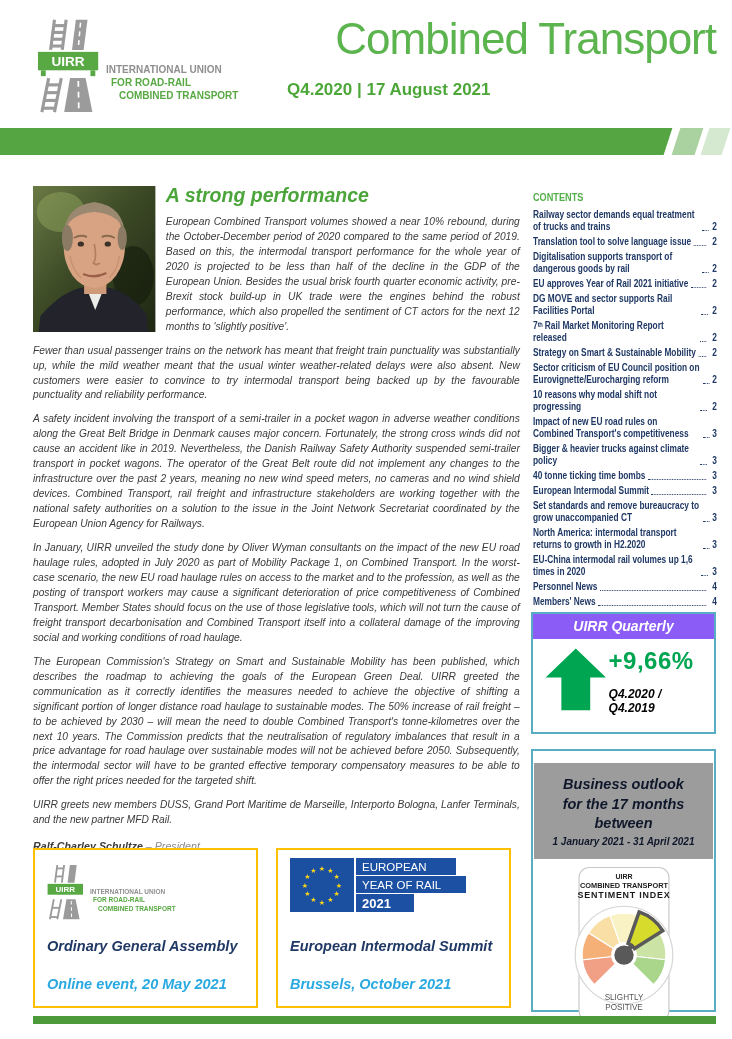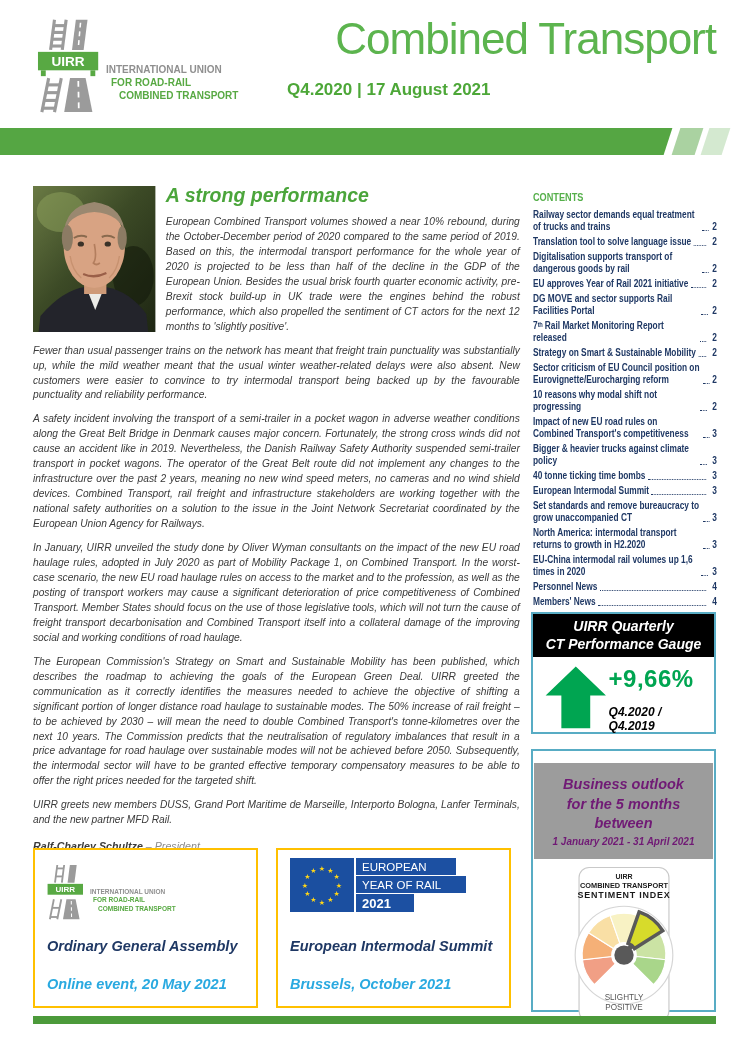--- a/index.html
+++ b/index.html
@@ -35,29 +35,29 @@
   .toc-wrap{position:absolute;left:533px;top:191px;width:184px;height:420px;overflow:hidden;}
   .toc-inner{width:221px;transform:scaleX(0.8326);transform-origin:top left;}
   .toc-heading{font-size:11px;font-weight:bold;color:#55AF4A;margin:0 0 6px 0;}
   .toc-item{display:flex;align-items:flex-end;margin-bottom:3px;cursor:pointer;}
   .toc-text{font-size:10px;font-weight:bold;color:#1F3864;line-height:1.2;}
   .toc-dots{flex:1;min-width:8px;border-bottom:1.4px dotted #1F3864;margin:0 3px 2px 3px;}
   .toc-page{font-size:10px;font-weight:bold;color:#1F3864;width:10px;text-align:right;line-height:1.2;}
 
   
   .perf-box{position:absolute;left:531px;top:612px;width:185px;height:122px;border:2px solid #58ACC4;box-sizing:border-box;background:#fff;}
-  .perf-header{background:#000000;color:#fff;font-style:italic;font-weight:bold;font-size:14px;line-height:1.3;text-align:center;padding:3px 0 4px 0;}
+  .perf-header{background:#8b5cf6;color:#fff;font-style:italic;font-weight:bold;font-size:14px;line-height:1.3;text-align:center;padding:3px 0 4px 0;}
   .perf-body{display:flex;align-items:flex-start;padding:8px 4px 0 10px;}
   .perf-right{}
   .perf-value{font-size:24px;font-weight:700;color:#00A551;letter-spacing:0.5px;}
   .perf-period{font-size:12px;font-weight:bold;font-style:italic;color:#000000;margin-top:12px;}
 
   
   .outlook-box{position:absolute;left:531px;top:749px;width:185px;height:263px;border:2px solid #58ACC4;box-sizing:border-box;background:#fff;padding-top:12px;}
-  .outlook-header{background:#9C9C9C;color:#701a75;font-style:italic;text-align:center;margin:0 1px;padding:12px 2px 12px 2px;}
+  .outlook-header{background:#9C9C9C;color:#0f172a;font-style:italic;text-align:center;margin:0 1px;padding:12px 2px 12px 2px;}
   .outlook-l1,.outlook-l2{font-size:14.5px;font-weight:bold;line-height:1.35;}
   .outlook-l3{font-size:10px;font-weight:bold;margin-top:2px;}
   .sentiment-svg{display:block;margin:6px auto 0 auto;}
 
   
   .event-box{position:absolute;top:848px;height:160px;border:2px solid #FFC000;box-sizing:border-box;background:#fff;
              padding:8px 12px 10px 12px;display:flex;flex-direction:column;}
   .event-oga{left:33px;width:225px;}
   .event-eis{left:276px;width:235px;}
   .event-logo{height:62px;margin-bottom:auto;}
@@ -251,37 +251,36 @@
           <span class="toc-dots"></span>
           <span class="toc-page">4</span>
         </div>
 
     </div>
   </div>
 
   <div class="perf-box">
     <div class="perf-header">
       <div>UIRR Quarterly</div>
-      <div>CT Performance Gauge</div>
     </div>
     <div class="perf-body">
       <svg width="66" height="66" viewBox="0 0 100 100">
         <polygon points="50,2 96,46 72,46 72,96 28,96 28,46 4,46" fill="#00A551"></polygon>
       </svg>
       <div class="perf-right">
         <div class="perf-value">+9,66%</div>
         <div class="perf-period">Q4.2020 / Q4.2019</div>
       </div>
     </div>
   </div>
 
   <div class="outlook-box">
     <div class="outlook-header">
       <div class="outlook-l1">Business outlook</div>
-      <div class="outlook-l2">for the 5 months between</div>
+      <div class="outlook-l2">for the 17 months between</div>
       <div class="outlook-l3">1 January 2021 - 31 April 2021</div>
     </div>
     <svg class="sentiment-svg" width="124" height="160" viewBox="0 0 160 206">
       <rect x="22" y="3" width="116" height="198" rx="13" fill="#ffffff" stroke="#C9C9C9" stroke-width="1.5"></rect>
       <text x="80" y="18" text-anchor="middle" font-family="Liberation Sans, sans-serif" font-size="9" font-weight="bold" fill="#1a1a1a">UIRR</text>
       <text x="80" y="30" text-anchor="middle" font-family="Liberation Sans, sans-serif" font-size="9.5" font-weight="bold" fill="#1a1a1a">COMBINED TRANSPORT</text>
       <text x="80" y="43" text-anchor="middle" font-family="Liberation Sans, sans-serif" font-size="11.5" font-weight="bold" letter-spacing="1" fill="#1a1a1a">SENTIMENT INDEX</text>
       <circle cx="80" cy="116" r="63" fill="#ffffff" stroke="#D5D5D5" stroke-width="1.5"></circle>
       <g stroke="#ffffff" stroke-width="1.5">
         <path d="M68.69,127.31 L41.82,154.18 A54,54 0 0 1 26.34,122.05 L64.10,117.79 A16,16 0 0 0 68.69,127.31 Z" fill="#F19F85"></path>

